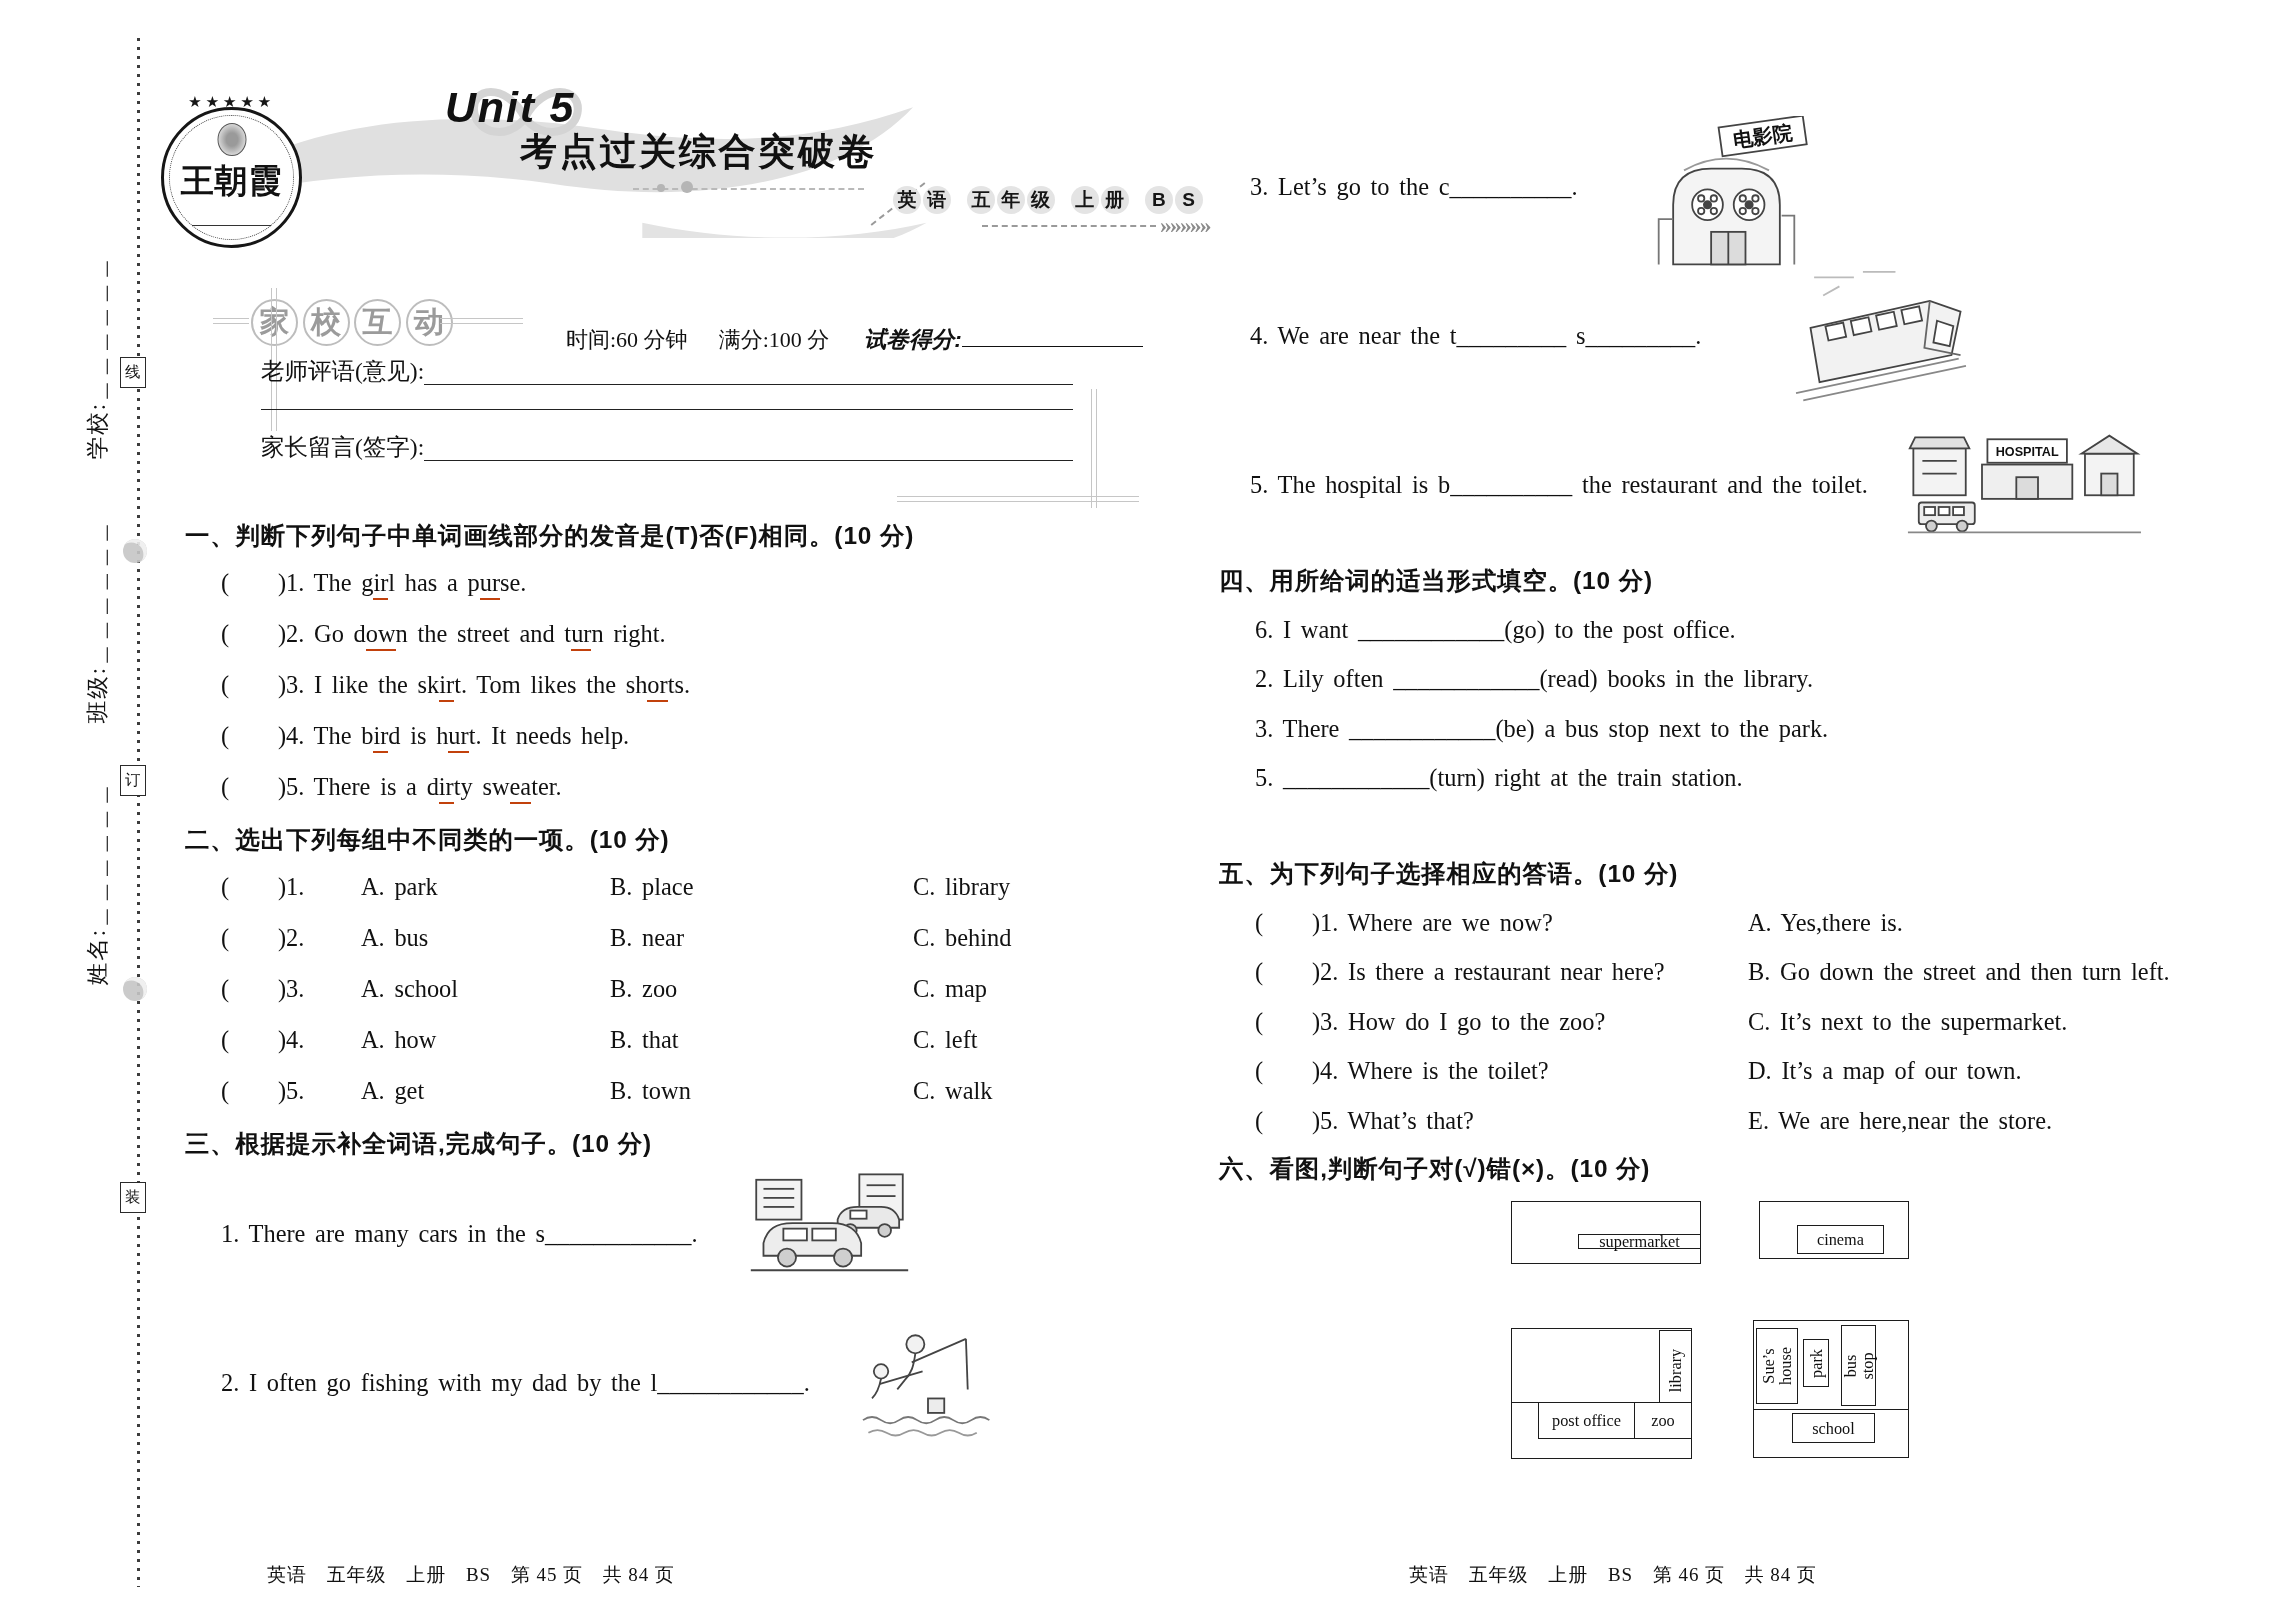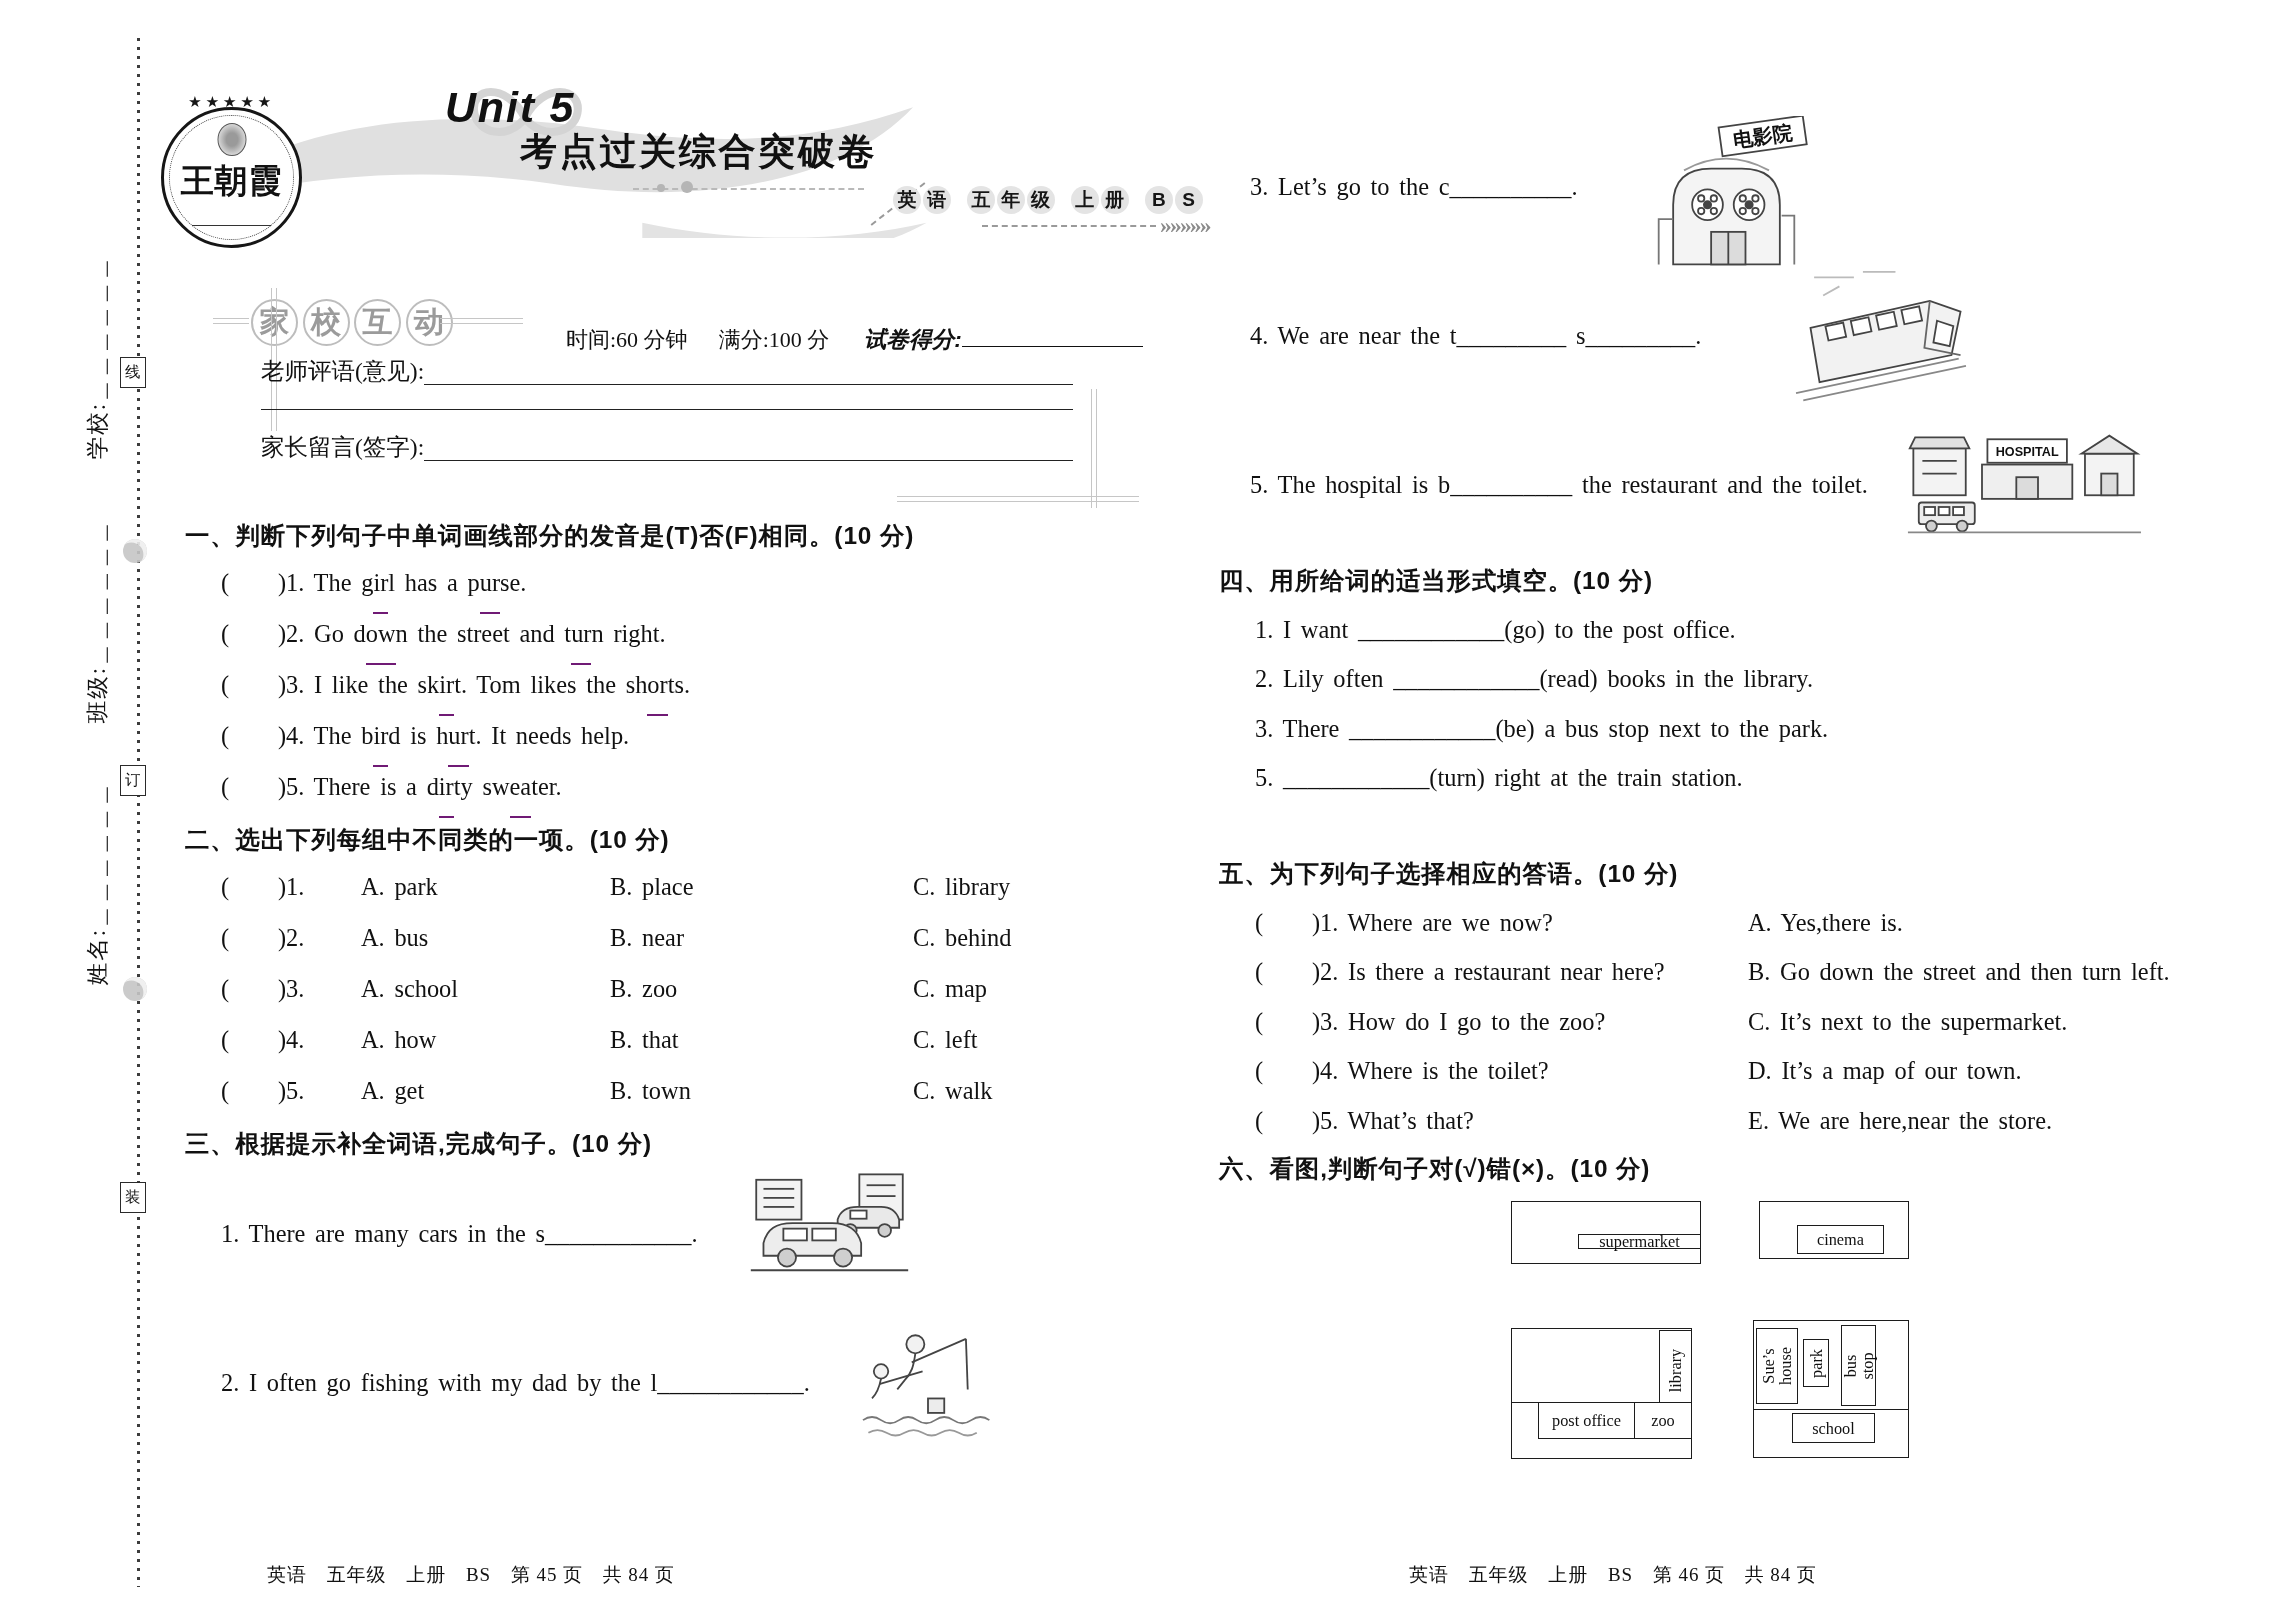--- a/index.html
+++ b/index.html
@@ -55,21 +55,21 @@
               background:radial-gradient(#9a9a9a 30%,#d6d6d6 70%);border:0.9px solid #555;}
   .logo .brand{position:absolute;top:52px;left:0;width:100%;text-align:center;font-size:33px;font-weight:bold;
                letter-spacing:0.9px;}
   .logo .bline{position:absolute;bottom:22px;left:22%;width:56%;border-top:1.8px solid #333;}
 
   
   .shead{font-size:24.4px;line-height:29px;margin-bottom:20px;letter-spacing:0.9px;
          font-family:"Liberation Sans","DejaVu Sans",sans-serif;font-weight:bold;}
   .item{font-size:24.4px;line-height:25px;margin-bottom:26px;word-spacing:3.6px;}
   .indent{margin-left:36px;}
-  .ul{border-bottom:2px solid #701a75;padding-bottom:16px;}
+  .ul{border-bottom:2px solid #c2410c;padding-bottom:2px;}
   .r2{display:flex;margin-left:36px;}
   .r2 .n{width:140px;}
   .r2 .a{width:249px;}
   .r2 .b{width:303px;}
   .r2 .c{flex:1;}
   .r5{display:flex;margin-left:36px;font-size:24.4px;line-height:25px;margin-bottom:24.4px;word-spacing:3.6px;}
   .r5 .q{width:493px;}
   .r5 .a{flex:1;}
   .item4{font-size:24.4px;line-height:25px;margin-bottom:24.4px;margin-left:36px;word-spacing:3.6px;}
 
@@ -309,21 +309,21 @@
           <rect x="54" y="93" width="12" height="9" fill="#fff"></rect>
         <circle cx="30" cy="114" r="6" fill="#cfcfcf"></circle>
           <circle cx="64" cy="114" r="6" fill="#cfcfcf"></circle>
       </g>
       <line x1="4" y1="121" x2="262" y2="121" stroke="#888"></line>
     </svg>
   </div>
 
   <div class="abs" style="left:1219px;top:566px;width:977px">
     <div class="shead" style="margin-bottom:22px">四、用所给词的适当形式填空。(10 分)</div>
-    <div class="item4">1. I want ____________(go) to the post office.</div>
+    <div class="item4">6. I want ____________(go) to the post office.</div>
     <div class="item4">2. Lily often ____________(read) books in the library.</div>
     <div class="item4">3. There ____________(be) a bus stop next to the park.</div>
     <div class="item4">5. ____________(turn) right at the train station.</div>
   </div>
 
   <div class="abs" style="left:1219px;top:859px;width:1040px">
     <div class="shead" style="margin-bottom:22px">五、为下列句子选择相应的答语。(10 分)</div>
     <div class="r5">
       <span class="q">(　　)1. Where are we now?</span>
       <span class="a">A. Yes,there is.</span>

